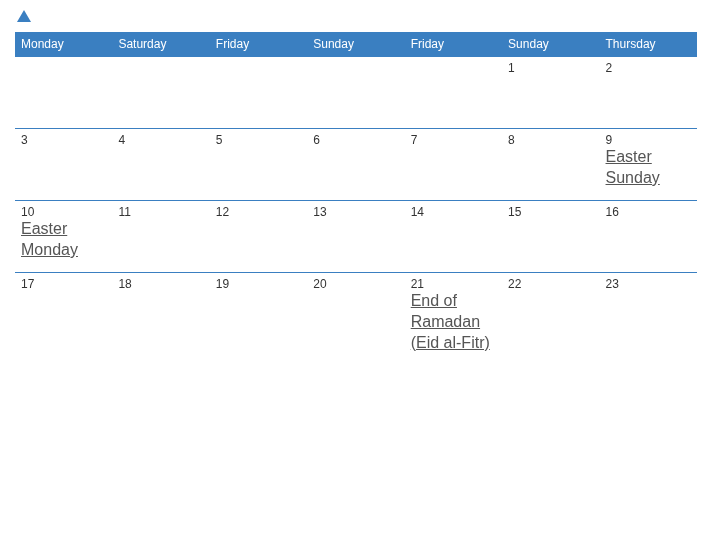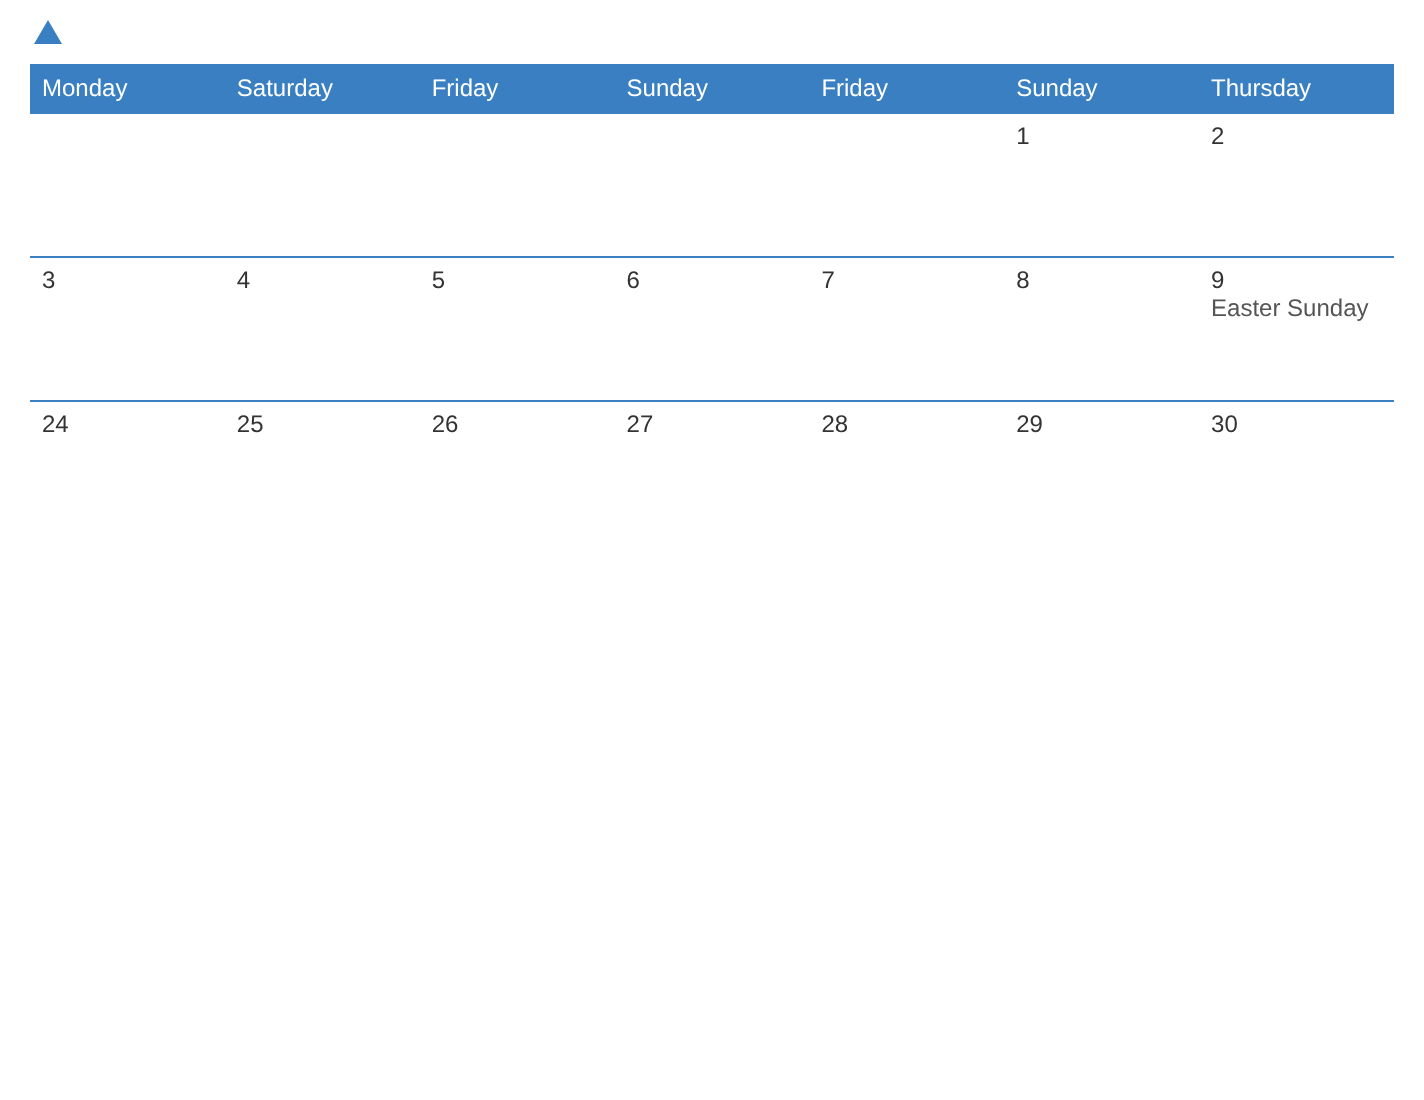--- a/index.html
+++ b/index.html
@@ -90,24 +90,25 @@
       font-size: 12px;
       color: #333;
       background: #fff;
     }
     .day-num {
       font-size: 12px;
       color: #333;
       display: block;
     }
     .event {
-      font-size: 12px;
+      font-size: 16px;
       color: #555;
       margin-top: 16px;
       line-height: 1.3;
+      text-decoration: underline;
     }
     .empty-cell {
       background: #f5f5f5;
     }
   </style>
 </head>
 <body>
 
 <div class="page">
   <div class="header">
@@ -163,37 +164,57 @@
           </td>
           <td>
             <span class="day-num">7</span>
           </td>
           <td>
             <span class="day-num">8</span>
           </td>
           <td><span class="day-num">9</span><span class="event">Easter Sunday</span></td>
         </tr>
         <tr>
-          <td>
-            <span class="day-num">24</span>
-          </td>
-          <td>
-            <span class="day-num">25</span>
-          </td>
-          <td>
-            <span class="day-num">26</span>
-          </td>
-          <td>
-            <span class="day-num">27</span>
-          </td>
-          <td>
-            <span class="day-num">28</span>
-          </td>
-          <td>
-            <span class="day-num">29</span>
-          </td>
-          <td>
-            <span class="day-num">30</span>
+          <td><span class="day-num">10</span><span class="event">Easter Monday</span></td>
+          <td>
+            <span class="day-num">11</span>
+          </td>
+          <td>
+            <span class="day-num">12</span>
+          </td>
+          <td>
+            <span class="day-num">13</span>
+          </td>
+          <td>
+            <span class="day-num">14</span>
+          </td>
+          <td>
+            <span class="day-num">15</span>
+          </td>
+          <td>
+            <span class="day-num">16</span>
+          </td>
+        </tr>
+        <tr>
+          <td>
+            <span class="day-num">17</span>
+          </td>
+          <td>
+            <span class="day-num">18</span>
+          </td>
+          <td>
+            <span class="day-num">19</span>
+          </td>
+          <td>
+            <span class="day-num">20</span>
+          </td>
+          <td><span class="day-num">21</span><span class="event">End of Ramadan
+(Eid al-Fitr)</span></td>
+          <td>
+            <span class="day-num">22</span>
+          </td>
+          <td>
+            <span class="day-num">23</span>
           </td>
         </tr>
       </tbody>
   </table>
 </div>
 
 </body></html>

